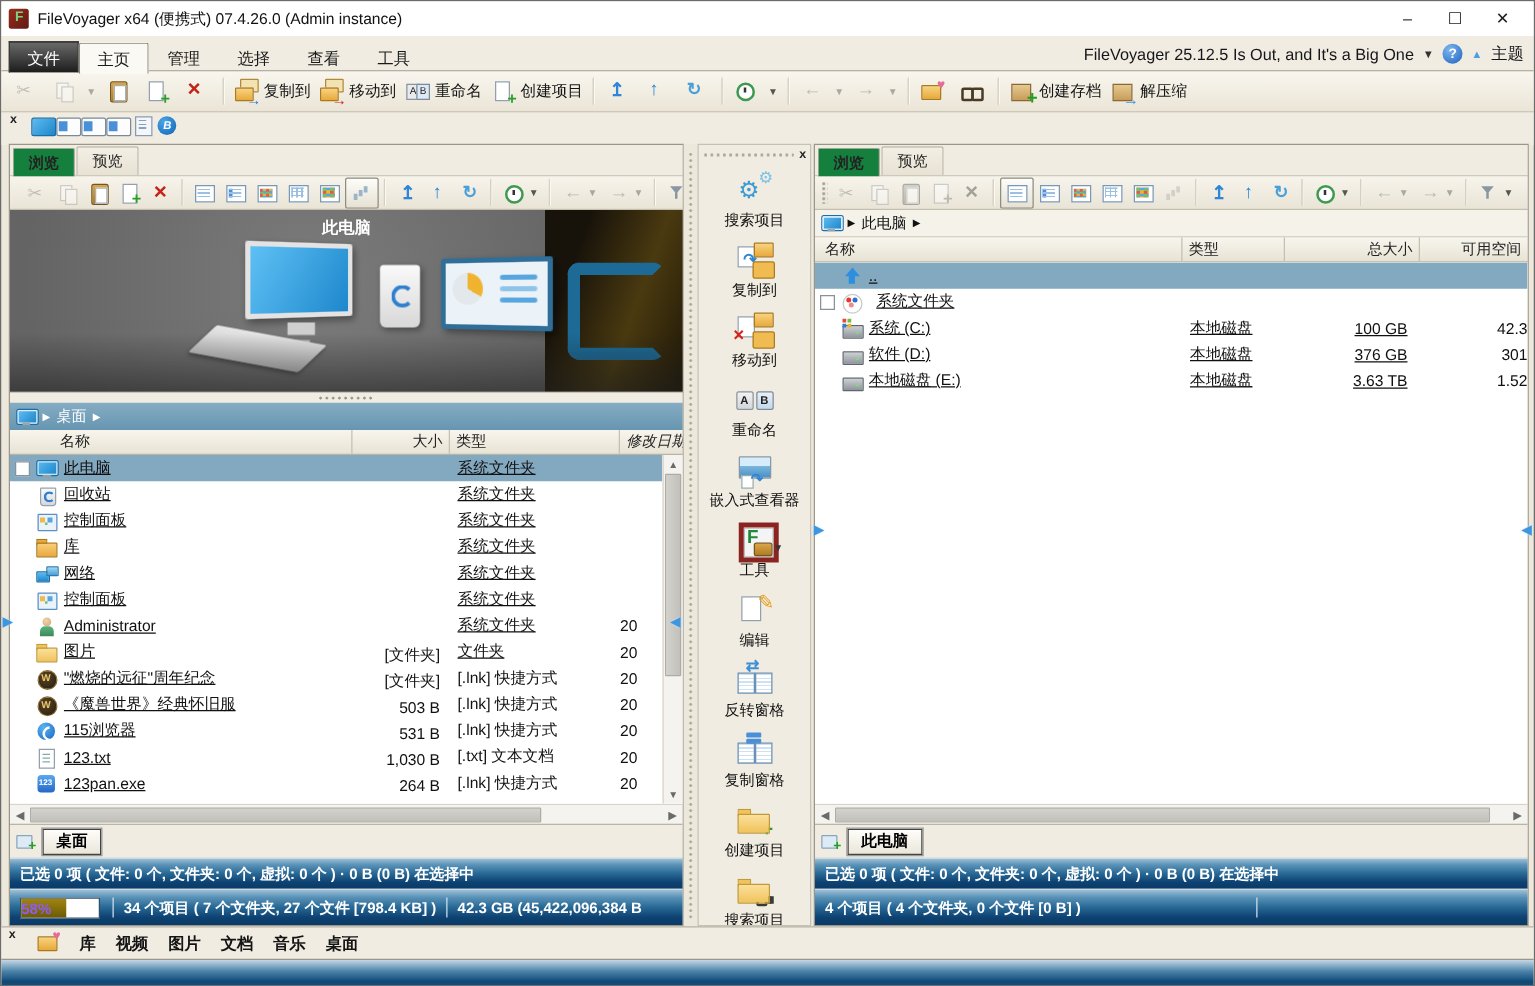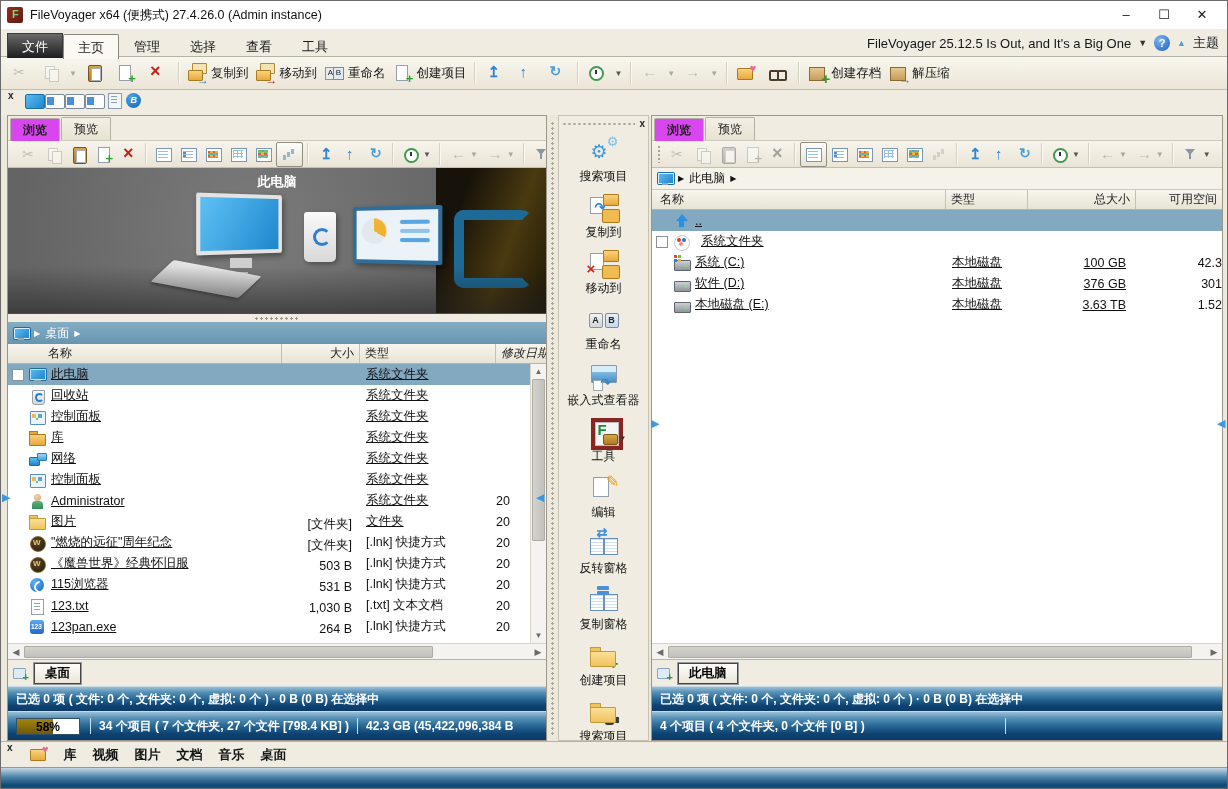--- a/index.html
+++ b/index.html
@@ -87,21 +87,21 @@
 .lay-bt::before { content:""; position:absolute; left:2px; top:0; width:15px; height:15px; border-radius:50%; background:radial-gradient(circle at 35% 30%,#4aa6e8,#0f62b4); }
 .lay-bt::after { content:"B"; position:absolute; left:7px; top:2px; color:#fff; font-size:9px; font-weight:bold; font-style:italic; }
 
 
 .main { position:absolute; top:114px; left:0; right:0; height:626px; }
 .pane { position:absolute; top:0; height:626px; background:#f0ece1; border:1px solid #9a9689; display:flex; flex-direction:column; }
 .pane-left { left:6px; width:540px; }
 .pane-right { left:650px; width:572px; }
 .pane-tabs { height:24px; display:flex; align-items:flex-end; background:#f0ece1; padding-left:2px; gap:1px; }
 .ptab { font-size:12px; padding:3px 12px 2px; border:1px solid #b3afa2; border-bottom:none; border-radius:2px 2px 0 0; background:linear-gradient(#f3efe4,#e7e2d3); color:#222; }
-.ptab.active { background:#d946ef; font-weight:bold; position:relative; top:1px; }
+.ptab.active { background:#15803d; font-weight:bold; position:relative; top:1px; }
 .pane-tb { height:28px; background:linear-gradient(#f7f4ec,#e9e4d6); border-top:1px solid #cdc9bb; border-bottom:1px solid #c2beb0; display:flex; align-items:center; padding:0 2px; overflow:hidden; }
 .grip { width:5px; height:18px; margin:0 3px; background:radial-gradient(circle,#a9a успеть;) }
 .grip { background:radial-gradient(circle,#a9a394 1px,transparent 1.4px); background-size:4px 4px; }
 
 
 .preview { height:146px; background:radial-gradient(circle at 45% 40%, #7b7b7b, #646464 75%); position:relative; overflow:hidden; border-bottom:1px solid #4c4c4c; }
 .pv-title { position:absolute; top:5px; width:100%; text-align:center; color:#fff; font-size:13px; font-weight:bold; }
 .pv-close { position:absolute; right:10px; top:4px; color:#e8e8e8; font-size:15px; }
 .pv-floor { position:absolute; bottom:0; left:0; right:0; height:46px; background:linear-gradient(transparent, rgba(30,30,30,.55)); }
 .pv-monitor { position:absolute; left:188px; top:26px; width:90px; height:60px; background:linear-gradient(120deg,#5ec0f4,#1d87cc); border:4px solid #e3e3e3; border-radius:2px; box-shadow:2px 3px 6px rgba(0,0,0,.4); transform:perspective(300px) rotateY(18deg); }
@@ -188,21 +188,21 @@
 .tabstrip { height:27px; background:#f0ece1; border-top:1px solid #b8b4a6; display:flex; align-items:center; padding:2px 4px; gap:6px; }
 .addtab { width:16px; height:14px; position:relative; }
 .addtab::before { content:""; position:absolute; left:1px; top:2px; width:11px; height:9px; background:#dcebf6; border:1px solid #8aa4bc; border-radius:1px; }
 .addtab::after { content:"+"; position:absolute; right:-1px; bottom:-3px; color:#22a022; font-size:11px; font-weight:bold; }
 .btab { border:1px solid #444; outline:1px solid #999; background:linear-gradient(#fefdfa,#eae6d9); font-size:12.5px; font-weight:bold; color:#000; padding:1px 10px; }
 .statusbar { height:25px; background:linear-gradient(180deg,#9cc0d6 0%,#5b93b8 20%,#2a6a97 48%,#0d4272 78%,#0b3a66 100%); border-top:1px solid #c8d8e4; color:#fff; font-size:12px; font-weight:bold; display:flex; align-items:center; padding:0 8px; white-space:nowrap; overflow:hidden; }
 .statusbar2 { height:29px; }
 .sdiv { width:1px; height:16px; background:#cfe0ec; margin:0 8px; flex:none; }
 .progress { width:64px; height:17px; background:#fff; border:1px solid #30506a; position:relative; flex:none; margin-right:2px; }
 .progress .fill { position:absolute; left:0; top:0; bottom:0; background:linear-gradient(#a08410,#6e5a06); }
-.progress .plabel { position:absolute; left:0; right:0; top:1px; text-align:center; color:#000000; font-size:12px; font-weight:bold; }
+.progress .plabel { position:absolute; left:0; right:0; top:1px; text-align:left; color:#8b5cf6; font-size:12px; font-weight:bold; }
 
 
 .midcol { position:absolute; left:557px; top:0; width:91px; height:626px; background:#f0ece1; border:1px solid #c5c1b3; display:flex; flex-direction:column; align-items:center; padding-top:2px; overflow:hidden; }
 .mid-head { width:100%; display:flex; align-items:center; padding:0 3px; }
 .mid-dots { flex:1; height:4px; background:radial-gradient(circle,#a9a394 1px,transparent 1.3px); background-size:5px 4px; }
 .mid-x { font-size:10px; font-weight:bold; color:#222; padding-left:4px; }
 .mitem { display:flex; flex-direction:column; align-items:center; margin-top:9px; position:relative; }
 .mitem .mlabel { font-size:12px; color:#111; margin-top:2px; white-space:nowrap; }
 .mic { width:30px; height:28px; position:relative; display:block; }
 .mitem .mdd { position:absolute; right:-8px; top:16px; font-size:8px; color:#333; }
@@ -243,21 +243,21 @@
 .fav-link { font-size:13px; font-weight:bold; color:#141414; }
 .bottomstrip { position:absolute; left:0; right:0; top:766px; height:23px; background:linear-gradient(180deg,#c6d6e2 0%,#8db3cc 18%,#4a81a8 42%,#0f4a77 78%,#155380 100%); border-top:1px solid #9a9689; }
 </style>
 </head>
 <body>
 
 <div class="window">
 
   <div class="titlebar">
     <span class="appicon"></span>
-    <span class="title-text">FileVoyager x64 (便携式) 27.4.26.0 (Admin instance)</span>
+    <span class="title-text">FileVoyager x64 (便携式) 07.4.26.0 (Admin instance)</span>
     <span class="win-controls">
       <span class="wc">–</span>
       <span class="wc">☐</span>
       <span class="wc">✕</span>
     </span>
   </div>
 
   <div class="tabrow">
     <span>
       <span class="rtab file">文件</span><span class="rtab active">主页</span><span class="rtab">管理</span><span class="rtab">选择</span><span class="rtab">查看</span><span class="rtab">工具</span>

